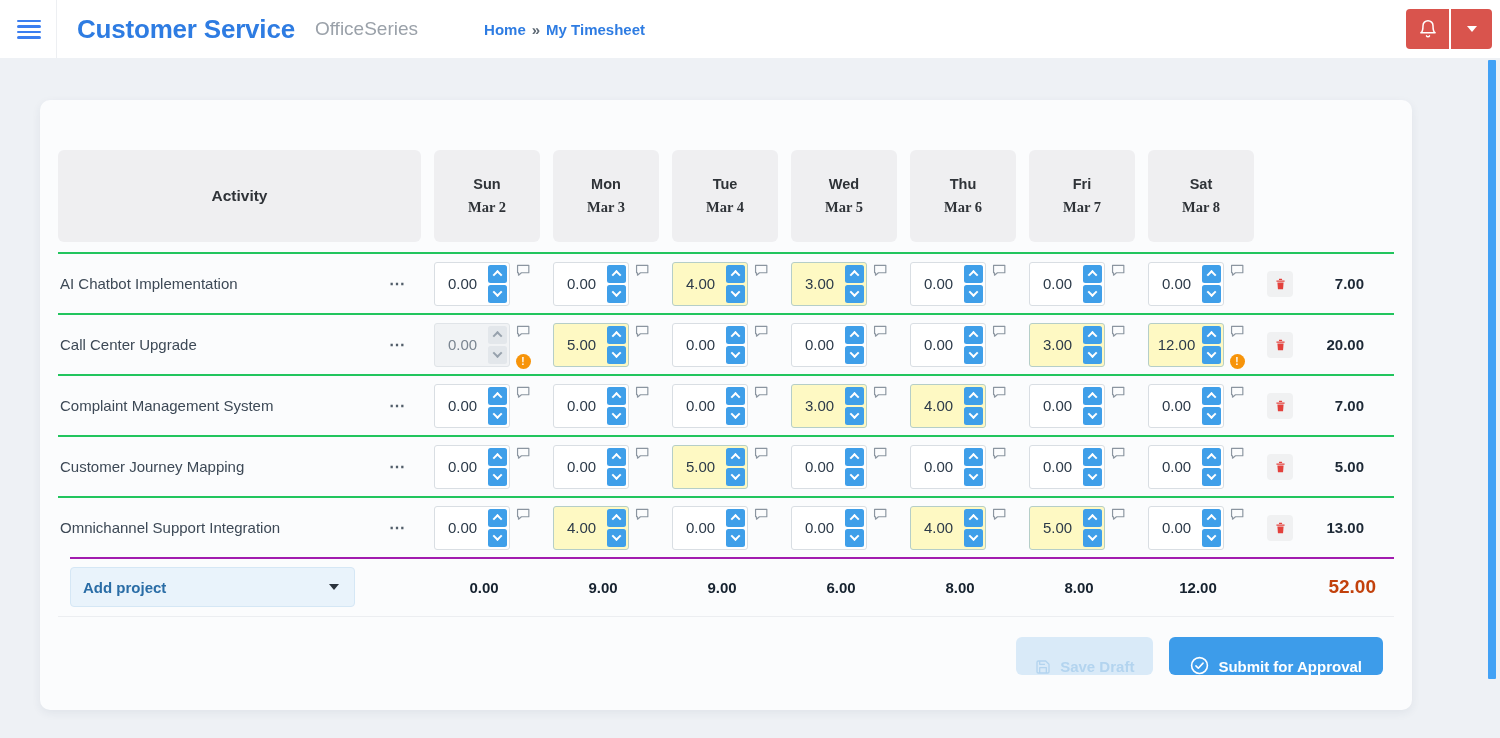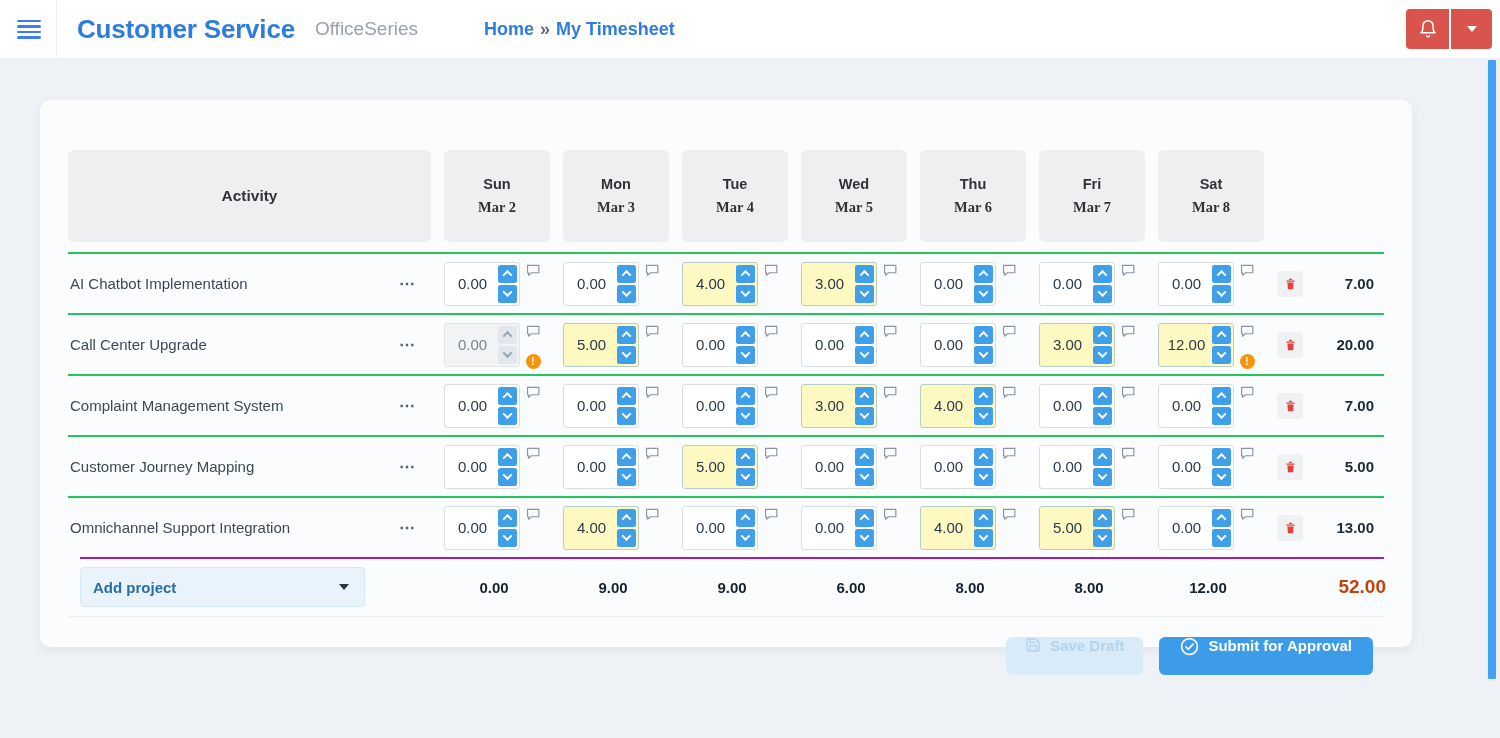--- a/index.html
+++ b/index.html
@@ -7,34 +7,34 @@
   body { background: #eef1f5; font-family: "Liberation Sans", "DejaVu Sans", sans-serif; position: relative; }
 
   
   .topbar { height: 58px; background: #fff; display: flex; align-items: center; }
   .hamburger { margin-left: 15px; width: 28px; background: none; border: none; cursor: pointer;
                display: flex; flex-direction: column; gap: 3px; padding: 2px; }
   .hamburger i { display: block; width: 24px; height: 2.5px; background: #3b7ef0; border-radius: 2px; }
   .tb-divider { width: 1px; height: 58px; background: #edeff2; margin-left: 13px; }
   .app-title { font-size: 26px; font-weight: bold; color: #2e7ce2; margin-left: 20px; letter-spacing: -0.2px; }
   .app-suite { font-size: 19px; color: #9aa1a9; margin-left: 20px; }
-  .breadcrumb { margin-left: 66px; font-size: 18px; display: flex; align-items: center; gap: 6px; }
+  .breadcrumb { margin-left: 66px; font-size: 15px; display: flex; align-items: center; gap: 6px; }
   .breadcrumb a { color: #2e7ce2; text-decoration: none; font-weight: 600; cursor: pointer; }
   .crumb-sep { color: #5f6a75; font-weight: bold; }
   .topbar-right { margin-left: auto; margin-right: 8px; display: flex; gap: 2px; }
   .red-btn { width: 43px; height: 40px; background: #d9544d; border: none; cursor: pointer;
              display: flex; align-items: center; justify-content: center; }
   .red-btn.left { border-radius: 4px 0 0 4px; }
   .red-btn.right { border-radius: 0 4px 4px 0; width: 41px; }
   .caret-white { width: 0; height: 0; border-left: 5px solid transparent; border-right: 5px solid transparent;
                  border-top: 6px solid #fff; }
 
   
-  .card { position: absolute; left: 40px; top: 100px; width: 1372px; height: 547px; background: #fbfcfd;
-          border-radius: 10px; box-shadow: 0 3px 10px rgba(40,60,90,.07); padding: 50px 28px 0; }
+  .card { position: absolute; left: 40px; top: 100px; width: 1372px; height: 610px; background: #fbfcfd;
+          border-radius: 10px; box-shadow: 0 3px 10px rgba(40,60,90,.07); padding: 50px 18px 0; }
 
   .grid { display: grid; grid-template-columns: 363px repeat(7, 106px) 102px; column-gap: 13px; }
 
   
   .head-box { background: #efeff1; border-radius: 6px; height: 92px; display: flex; flex-direction: column;
               align-items: center; justify-content: center; color: #2f3338; }
   .activity-head, .total-head { font-weight: bold; font-size: 15.5px; }
   .day-head .dname { font-weight: 600; font-size: 14.5px; margin-bottom: 7px; }
   .day-head .ddate { font-weight: bold; font-size: 14.5px; font-family: Liberation Serif, serif; }
 
@@ -77,21 +77,21 @@
                  display: flex; align-items: center; justify-content: space-between; padding: 0 15px 0 12px;
                  font-family: inherit; font-weight: bold; font-size: 15px; color: #2a6da6; cursor: pointer; }
   .caret-dark { width: 0; height: 0; border-left: 5px solid transparent; border-right: 5px solid transparent;
                 border-top: 6px solid #2b333c; }
   .day-total { width: 76px; text-align: center; font-weight: bold; font-size: 15px; color: #16222f; }
   .grand-total { text-align: right; font-weight: bold; font-size: 19px; color: #c2410c; padding-right: 5px; }
 
   .card-divider { border-top: 1px solid #eceef1; margin-top: 1px; }
   .actions-row { display: flex; justify-content: flex-end; gap: 16px; margin-top: 20px; padding-right: 11px; }
   .btn { height: 38px; border: none; border-radius: 6px; font-family: inherit; font-weight: bold; font-size: 15px;
-         display: flex; align-items: flex-start; gap: 9px; padding: 0 19px; cursor: pointer; }
+         display: flex; align-items: flex-end; gap: 9px; padding: 0 19px; cursor: pointer; }
   .btn.save { background: #d9eaf8; color: #b3d4ef; }
   .btn.submit { background: #3d9cea; color: #fff; padding: 0 21px; }
 
   .scrollbar { position: absolute; left: 1488px; top: 60px; width: 8px; height: 619px;
                background: #42a1f5; border-radius: 1px; cursor: pointer; }
 </style>
 </head>
 <body>
 
 <header class="topbar">

